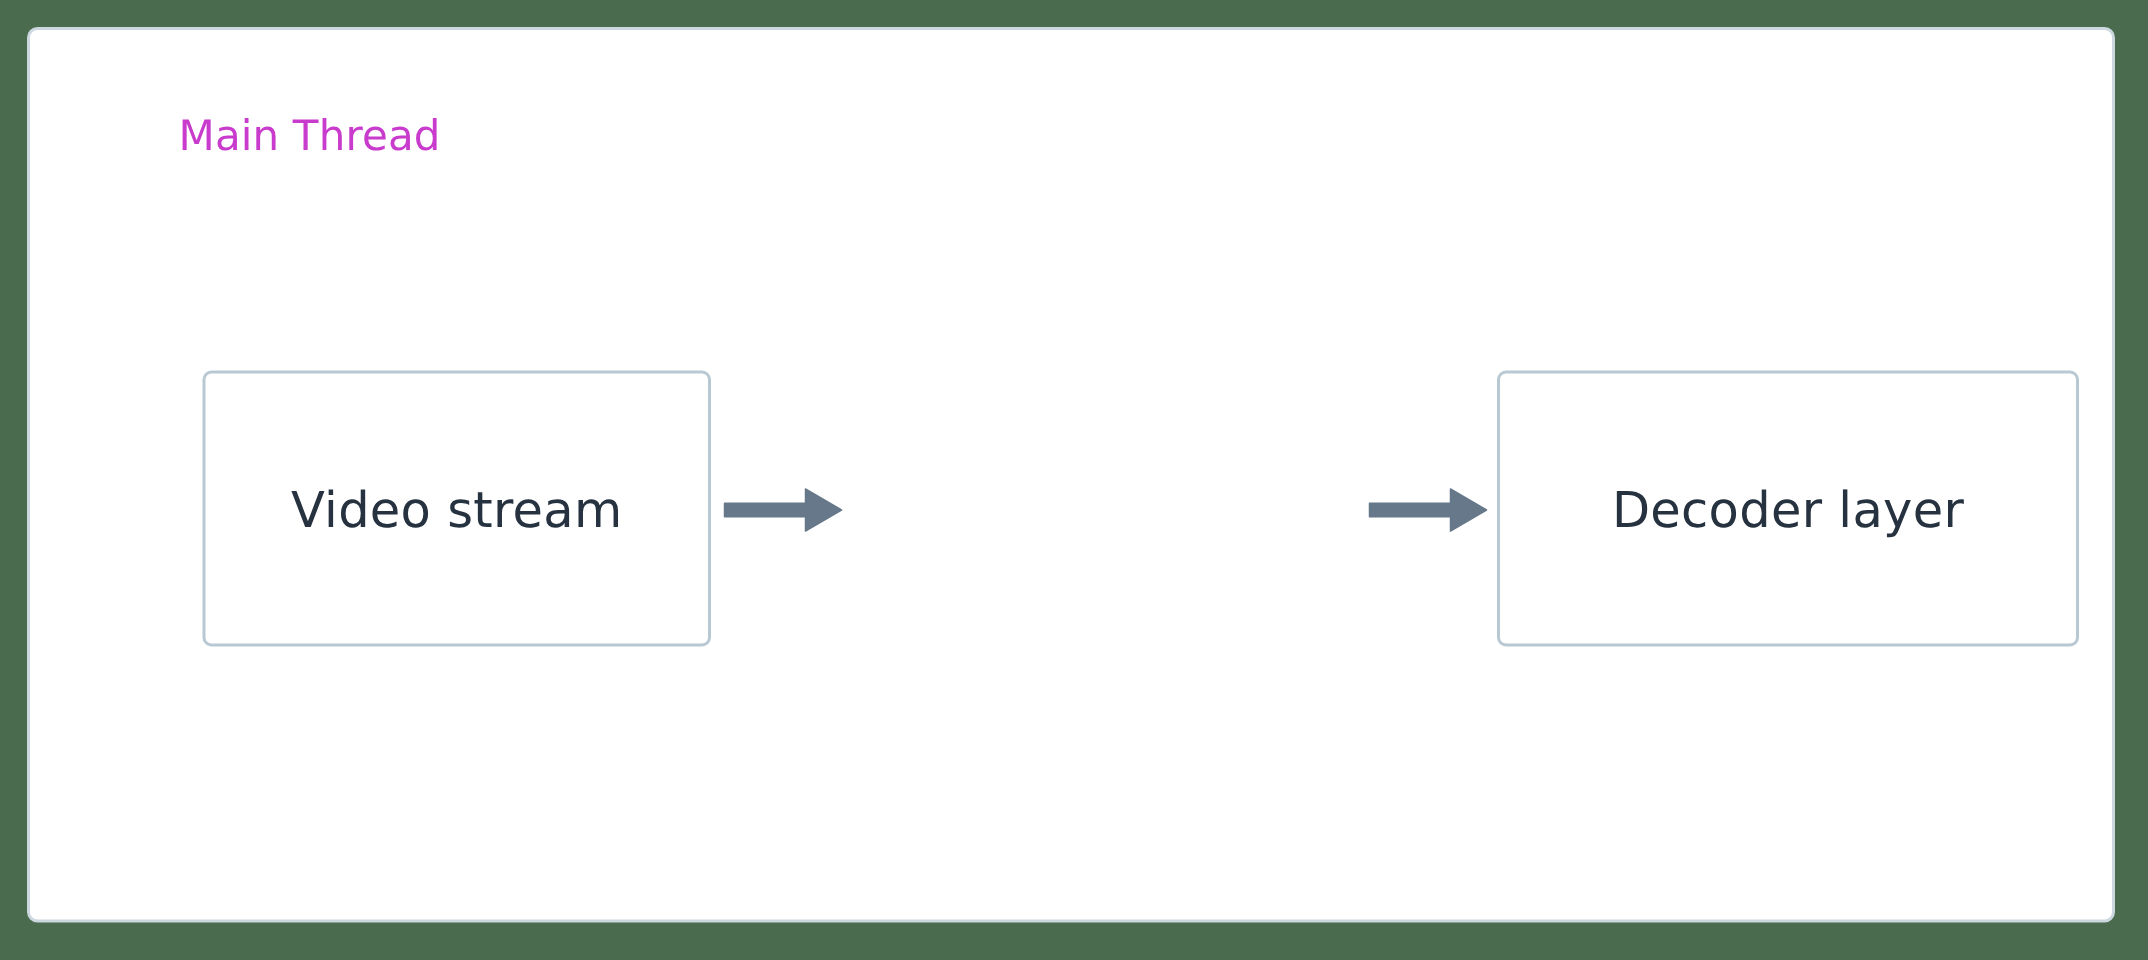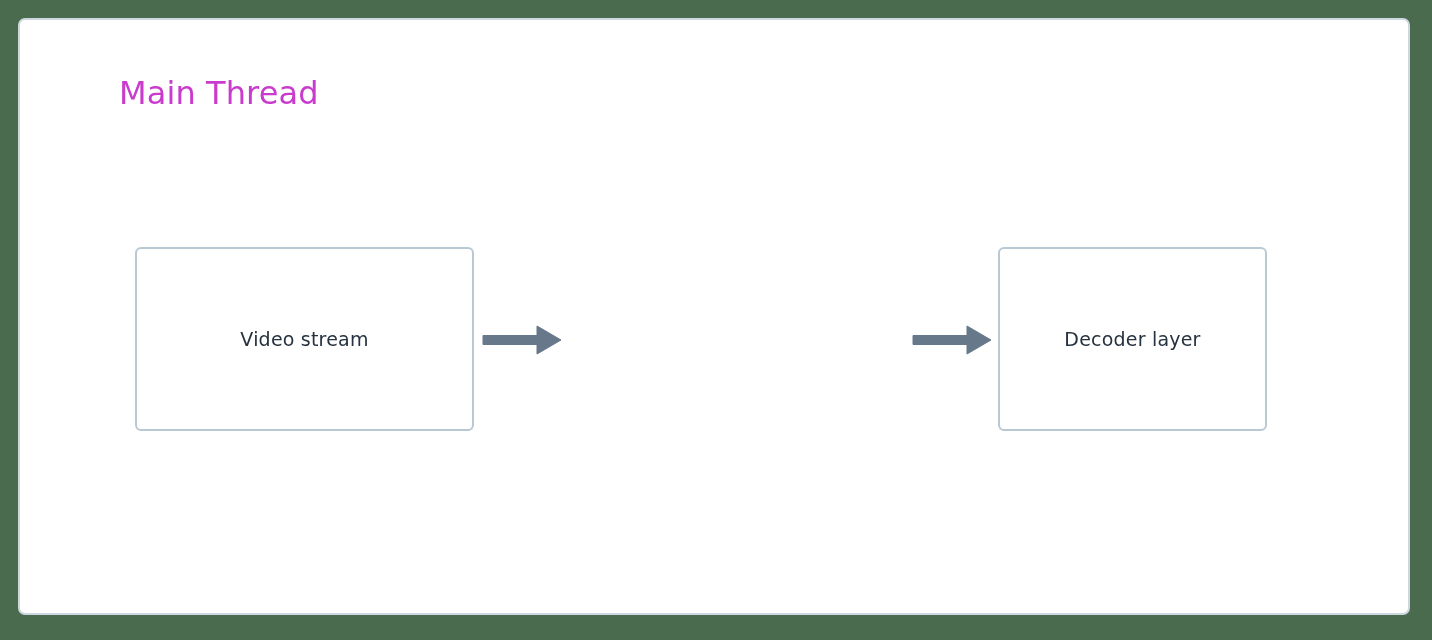--- a/index.html
+++ b/index.html
@@ -31,21 +31,21 @@
     background: #ffffff;
     border: 2px solid #ccd7df;
     border-radius: 7px;
     box-sizing: border-box;
   }
 
   #cluster-title {
     position: absolute;
     left: 99px;
     top: 57px;
-    font-size: 32px;
+    font-size: 28px;
     line-height: 1;
     font-weight: 400;
     color: #c93bcc;
     letter-spacing: 0.1px;
     white-space: nowrap;
   }
 
   
   .node {
     position: absolute;
@@ -53,30 +53,30 @@
     height: 184px;
     background: #ffffff;
     border: 2px solid #b9c9d4;
     border-radius: 6px;
     box-sizing: border-box;
     display: flex;
     align-items: center;
     justify-content: center;
   }
   .node-label {
-    font-size: 19px;
+    font-size: 33px;
     line-height: 1;
     color: #26323f;
     white-space: nowrap;
     letter-spacing: 0.2px;
   }
 
   #node-video-stream      { left: 115px;  width: 339px; }
   #node-processing-layer  { left: 547px;  width: 339px; }
-  #node-decoder-layer     { left: 978px;  width: 269px; }
+  #node-decoder-layer     { left: 978px;  width: 388px; }
 
   
   .edge {
     position: absolute;
     top: 300px;
     height: 40px;
     overflow: visible;
   }
   #edge-video-to-processing  { left: 455px; width: 94px; }
   #edge-processing-to-decoder{ left: 885px; width: 95px; }

